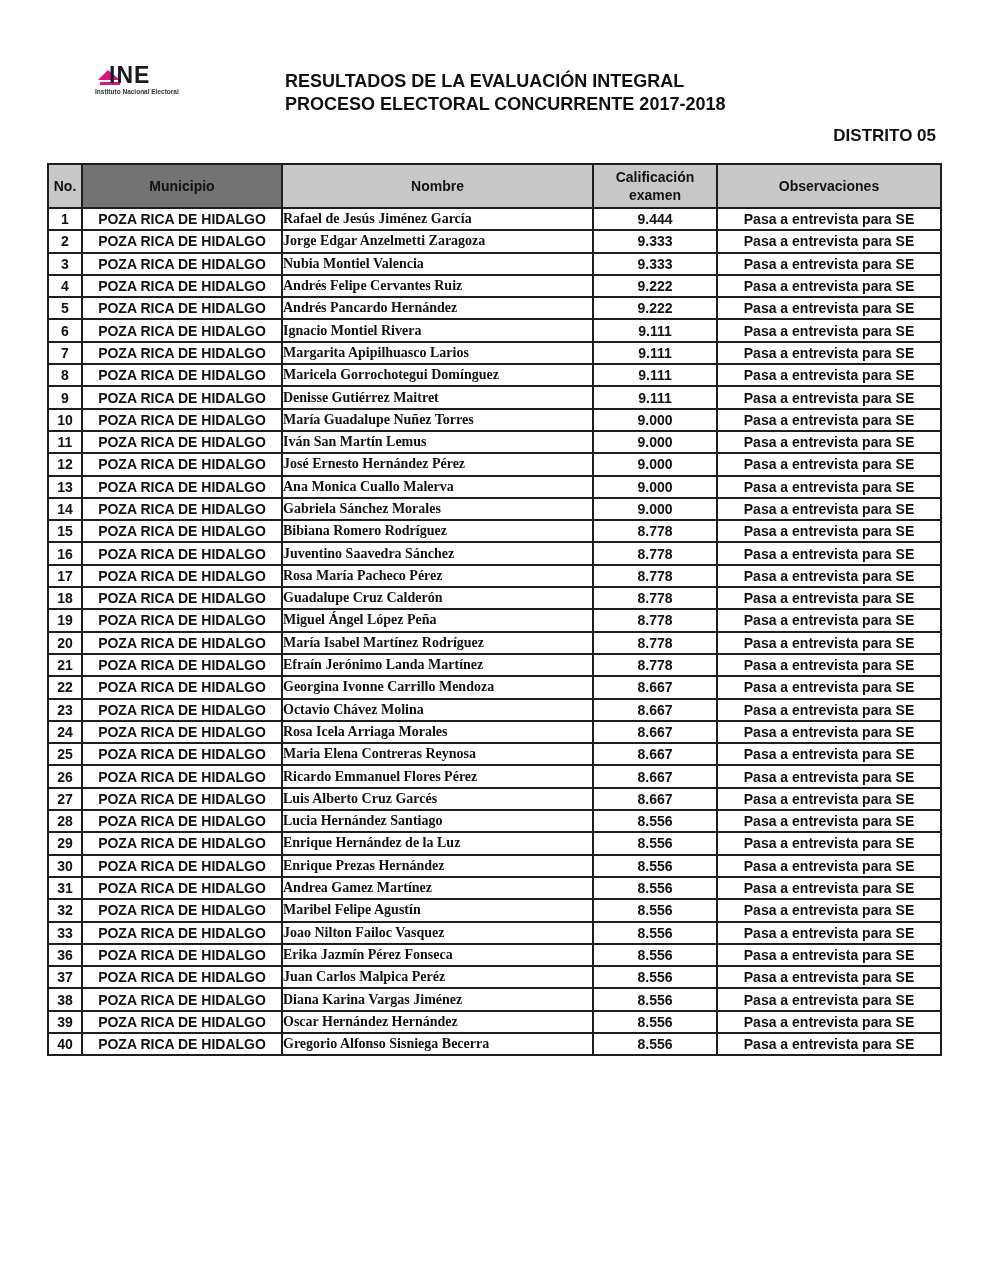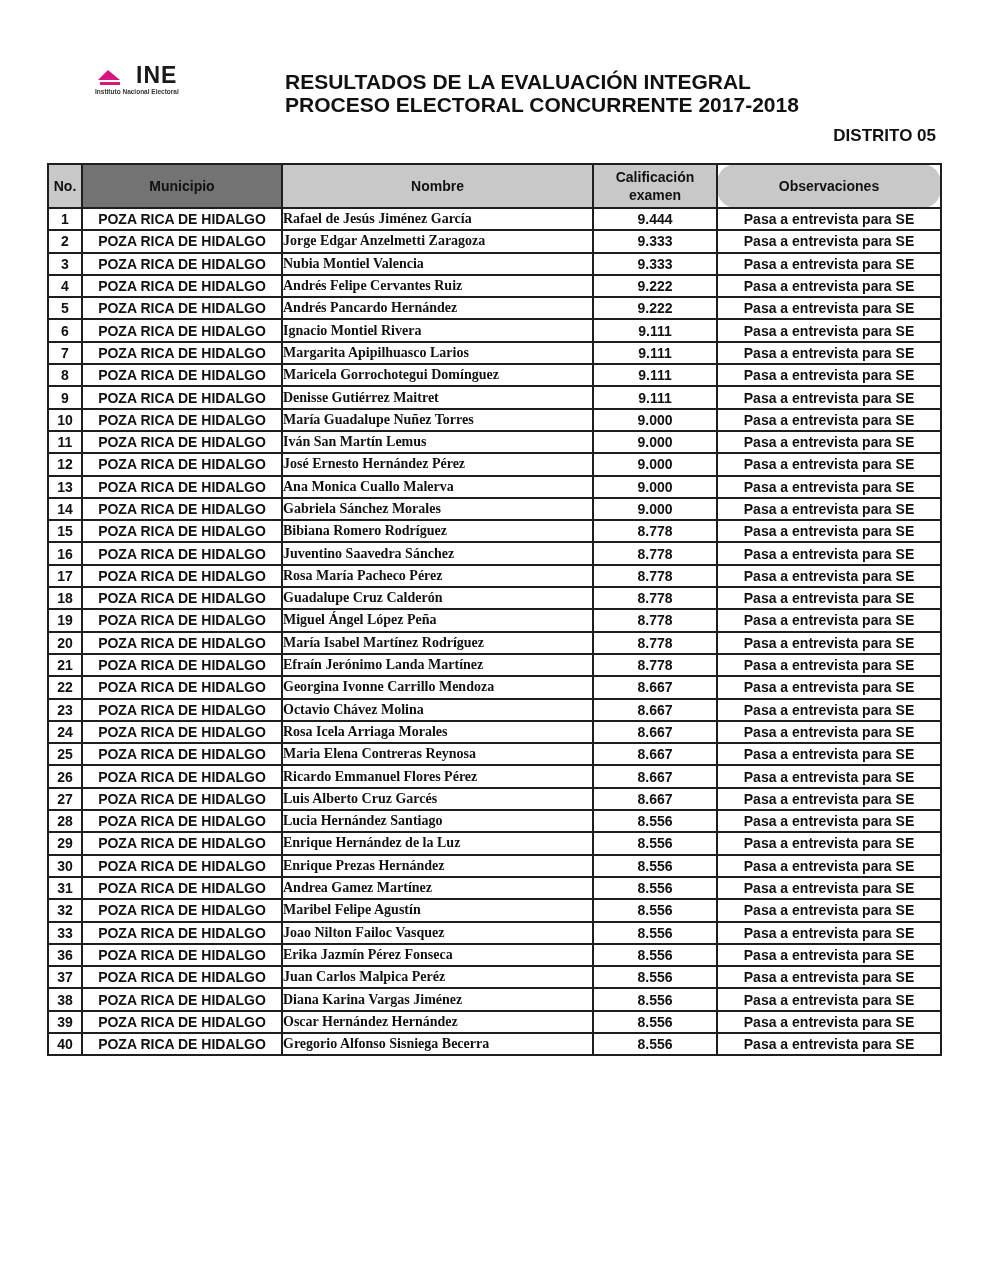--- a/index.html
+++ b/index.html
@@ -1,24 +1,24 @@
 <!DOCTYPE html>
 <html><head>
 <meta charset="utf-8">
 <style>
   html, body { margin: 0; padding: 0; background: #ffffff; }
   body { width: 989px; height: 1280px; position: relative; overflow: hidden;
          font-family: "Liberation Sans", sans-serif; color: #111; }
   .logo { position: absolute; left: 94px; top: 66px; width: 110px; height: 32px; }
   .logo-mark { position: absolute; left: 4px; top: 2px; }
-  .logo-text { position: absolute; left: 42px; top: -2px; font-weight: 900; font-size: 23px;
+  .logo-text { position: absolute; left: 15px; top: -2px; font-weight: 900; font-size: 23px;
                letter-spacing: 1px; color: #1a1a1a; line-height: 23px; }
   .logo-sub { position: absolute; left: 1px; top: 22px; font-size: 6.5px; font-weight: bold;
               color: #333; white-space: nowrap; }
-  .title { position: absolute; left: 285px; top: 70px; font-weight: bold; font-size: 21px;
+  .title { position: absolute; left: 285px; top: 70px; font-weight: bold; font-size: 18px;
            line-height: 23px; color: #111; }
   .distrito { position: absolute; right: 53px; top: 126px; font-weight: bold; font-size: 17px; margin-left: 24px; }
   table.results { position: absolute; left: 47px; top: 163px; width: 893px;
                   border-collapse: collapse; table-layout: fixed; }
   table.results th, table.results td { border: 2px solid #1e1e1e; font-weight: bold; font-size: 14px;
                   padding: 0; overflow: hidden; white-space: nowrap; }
   table.results th { background: #c8c8c8; height: 42px; text-align: center; font-size: 14px;
                      line-height: 18px; }
   table.results td { height: 20.3px; line-height: 20px; }
   td.c-no, td.c-mun, td.c-score, td.c-obs { text-align: center; }
@@ -53,21 +53,21 @@
       <col class="w-name">
       <col class="w-score">
       <col class="w-obs">
   </colgroup>
   <thead>
     <tr>
       <th style="background: rgb(200, 200, 200);">No.</th>
       <th style="background: #737373;">Municipio</th>
       <th style="background: rgb(200, 200, 200);">Nombre</th>
       <th style="white-space: normal; padding: 0px 14px; background: rgb(200, 200, 200);">Calificación examen</th>
-      <th style="background: rgb(200, 200, 200); border-radius: 19px;">Observaciones</th>
+      <th style="background: rgb(200, 200, 200);">Observaciones</th>
     </tr>
   </thead>
   <tbody id="rows-body">
       <tr>
         <td class="c-no">1</td>
         <td class="c-mun">POZA RICA DE HIDALGO</td>
         <td class="c-name">Rafael de Jesús  Jiménez García</td>
         <td class="c-score">9.444</td>
         <td class="c-obs">Pasa a entrevista para SE</td>
       </tr>

